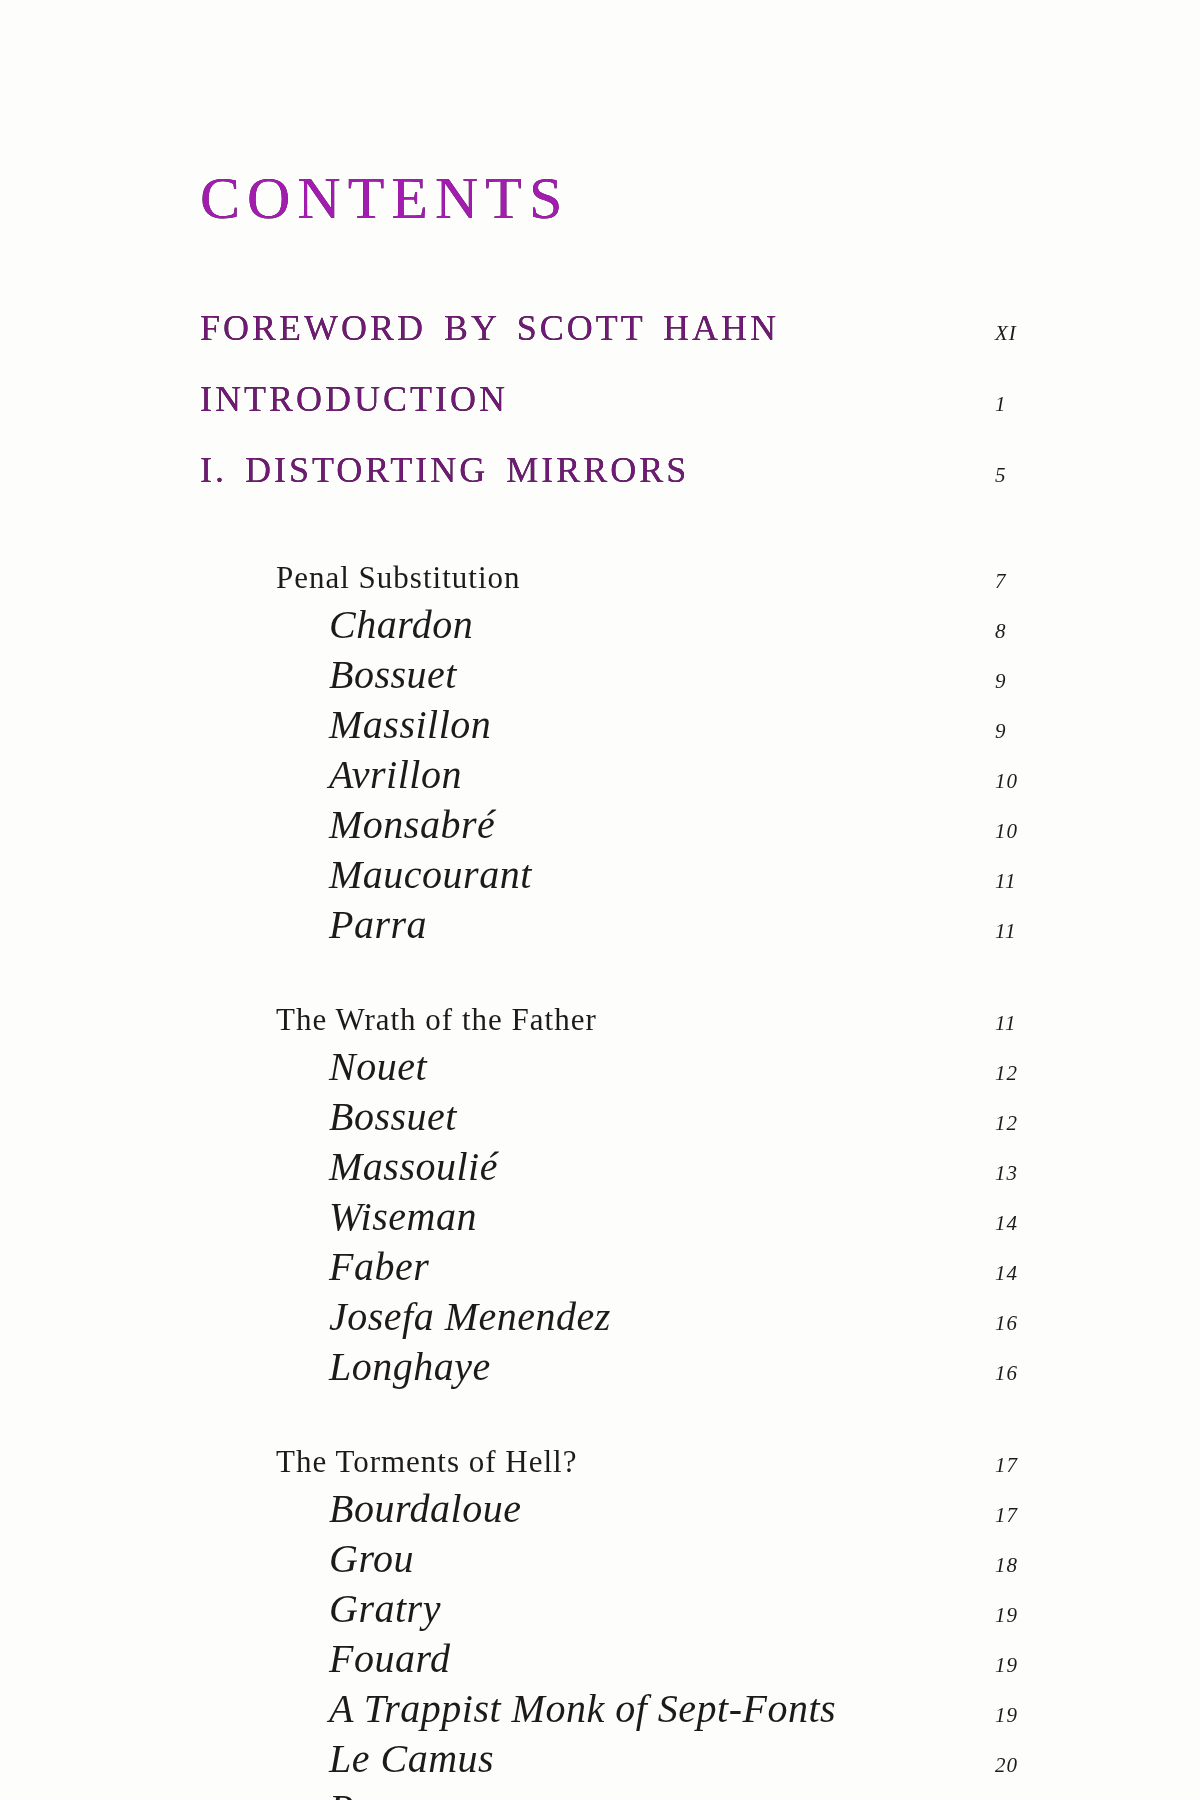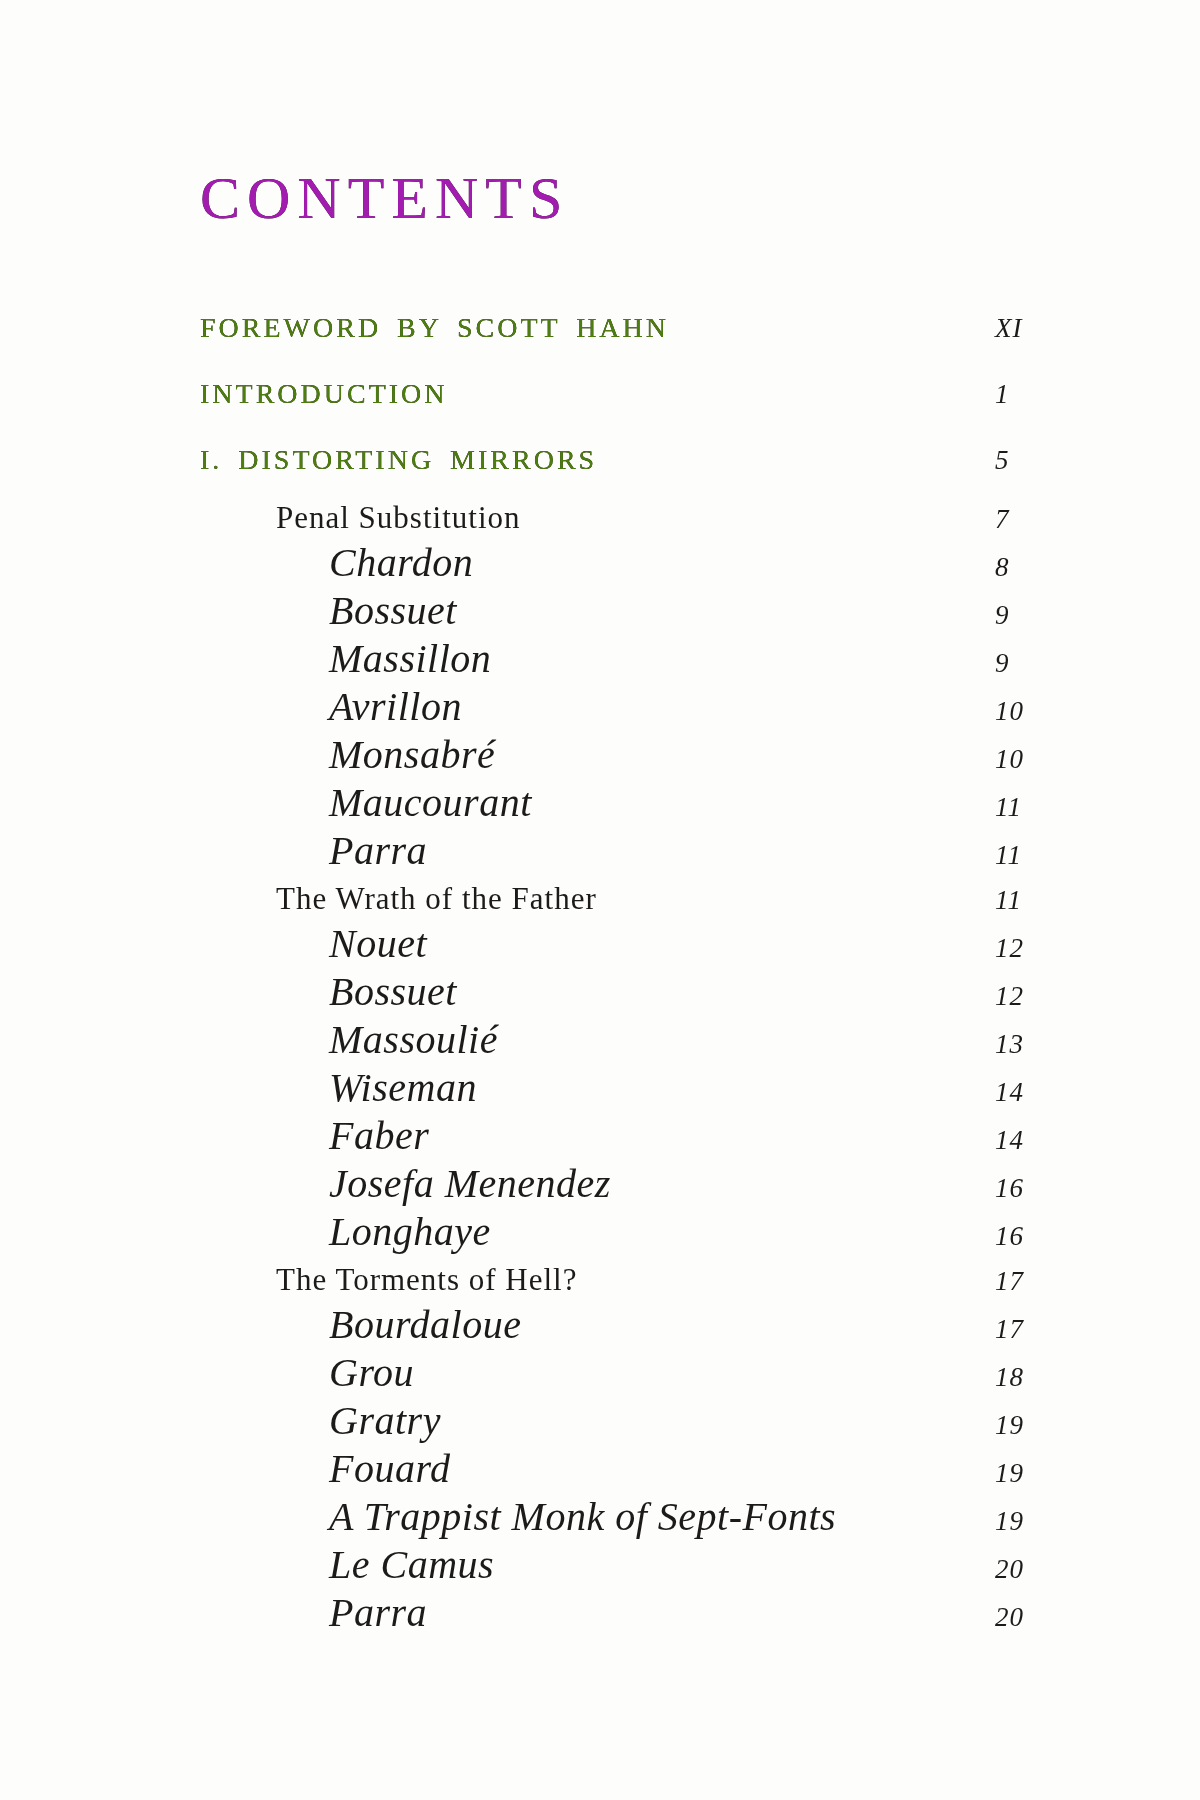--- a/index.html
+++ b/index.html
@@ -31,37 +31,38 @@
     display: flex;
     align-items: baseline;
     line-height: 44px;
     white-space: nowrap;
   }
   .row .label { flex: 1 1 auto; }
   .row .page-num {
     flex: 0 0 40px;
     text-align: left;
     font-style: italic;
-    font-size: 27px;
+    font-size: 21px;
     letter-spacing: 1px;
     font-family: Liberation Serif, serif;
   }
   .row.heading .label {
-    font-size: 28px;
+    font-size: 36px;
     letter-spacing: 3px;
     word-spacing: 6px;
-    color: #4d7c0f;
+    color: #701a75;
     text-shadow: 0 0 0.4px #181614;
   }
   .row.heading:not(:first-child) { margin-top: 22px; }
   .row.heading + .row.section { margin-top: 14px; }
   .row.section .label {
     padding-left: 76px;
     font-size: 31px;
     letter-spacing: 1px;
+    margin-top: 45px;
   }
   .row.entry .label {
     padding-left: 129px;
     font-size: 40px;
     font-style: italic;
     letter-spacing: 0.5px;
   }
 </style>
 </head>
 <body>

